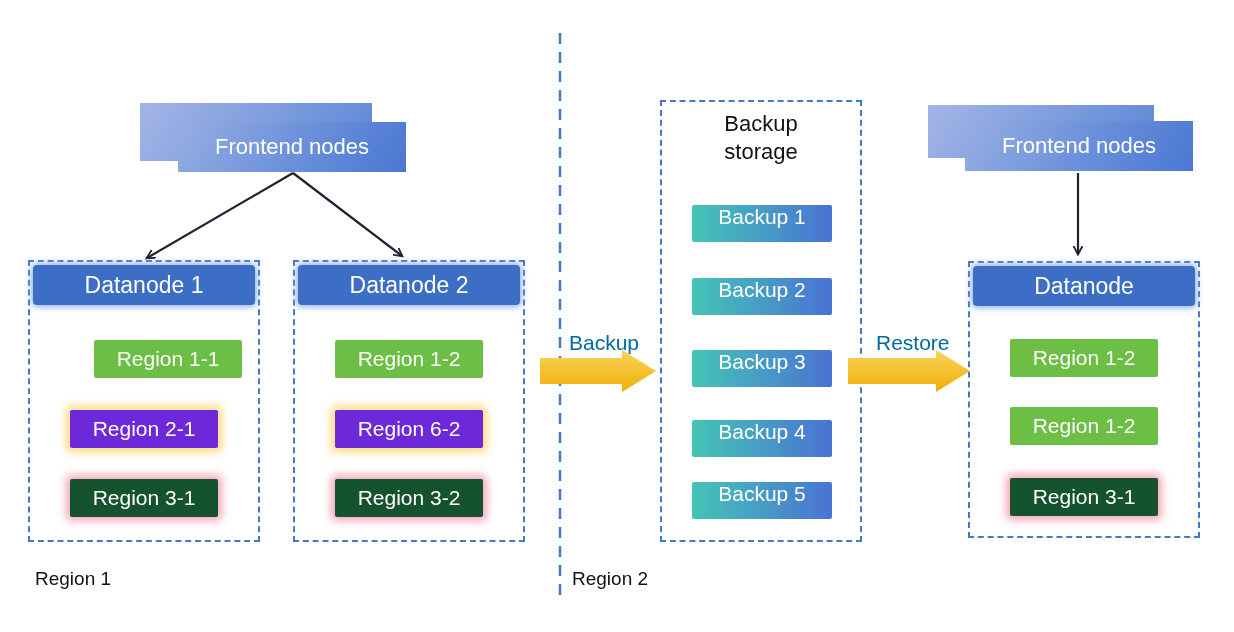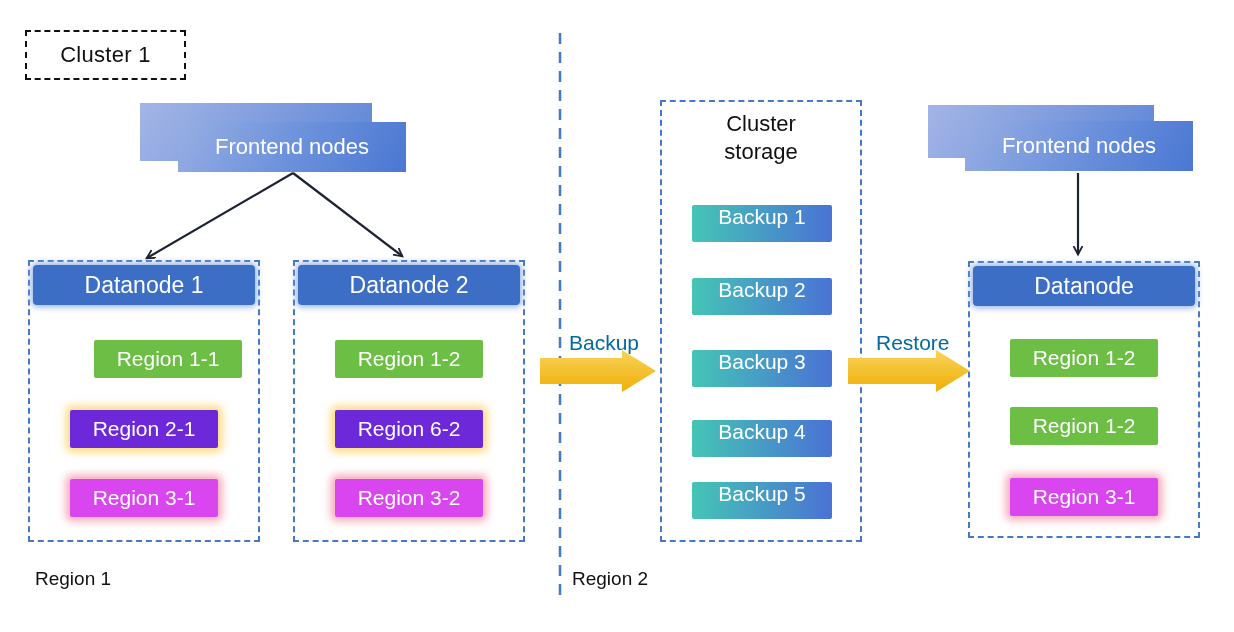--- a/index.html
+++ b/index.html
@@ -33,21 +33,21 @@
     display:flex;align-items:center;justify-content:center;
     color:#ffffff;font-size:23px;
   }
   .region{
     position:absolute;width:148px;height:38px;left:50%;transform:translateX(-50%);
     display:flex;align-items:center;justify-content:center;
     color:#ffffff;font-size:21px;border-radius:2px;
   }
   .region.green{background:#6cbe45;}
   .region.yellow{background:#6d28d9;box-shadow:0 0 9px 4px rgba(248,203,80,0.75);}
-  .region.red{background:#d946ef;box-shadow:0 0 9px 4px rgba(238,120,145,0.65);}
+  .region.red{background:#14532d;box-shadow:0 0 9px 4px rgba(238,120,145,0.65);}
   
   .storage-title{
     position:absolute;top:8px;left:50%;transform:translateX(-50%);
     width:130px;text-align:center;font-size:22px;line-height:1.25;color:#111111;
   }
   .backup-item{
     position:absolute;left:30px;width:140px;height:37px;border-radius:2px;
     background:linear-gradient(90deg,#44c5b5 0%,#4a72d5 100%);
     display:flex;justify-content:center;
     color:#ffffff;font-size:21px;
@@ -56,23 +56,20 @@
   .flow-label{position:absolute;font-size:21px;color:#0369a1;}
   .footer-label{position:absolute;font-size:19px;color:#111111;}
   
   .overlay{position:absolute;left:0;top:0;pointer-events:none;}
 </style>
 </head>
 <body>
 
 <div class="canvas">
 
-  <div class="cluster-label" style="left:25px;top:30px;width:157px;height:46px;">
-    <span>Cluster 1</span>
-  </div>
 
   <div class="fe-back" style="left:140px;top:103px;width:232px;height:58px;"></div>
   <div class="fe-front" style="left:178px;top:122px;width:228px;height:50px;">
     <span>Frontend nodes</span>
   </div>
 
   <div class="node-box" style="left:28px;top:260px;width:228px;height:278px;">
     <div class="node-header">
       <span>Datanode 1</span>
     </div>
@@ -96,21 +93,21 @@
     </div>
     <div class="region yellow" style="top:148px;">
       <span>Region 6-2</span>
     </div>
     <div class="region red" style="top:217px;">
       <span>Region 3-2</span>
     </div>
   </div>
 
   <div class="node-box" style="left:660px;top:100px;width:198px;height:438px;">
-    <div class="storage-title">Cluster storage</div>
+    <div class="storage-title">Backup storage</div>
     <div class="backup-item" style="top:103px;">
       <span>Backup 1</span>
     </div>
     <div class="backup-item" style="top:176px;">
       <span>Backup 2</span>
     </div>
     <div class="backup-item" style="top:248px;">
       <span>Backup 3</span>
     </div>
     <div class="backup-item" style="top:318px;">

